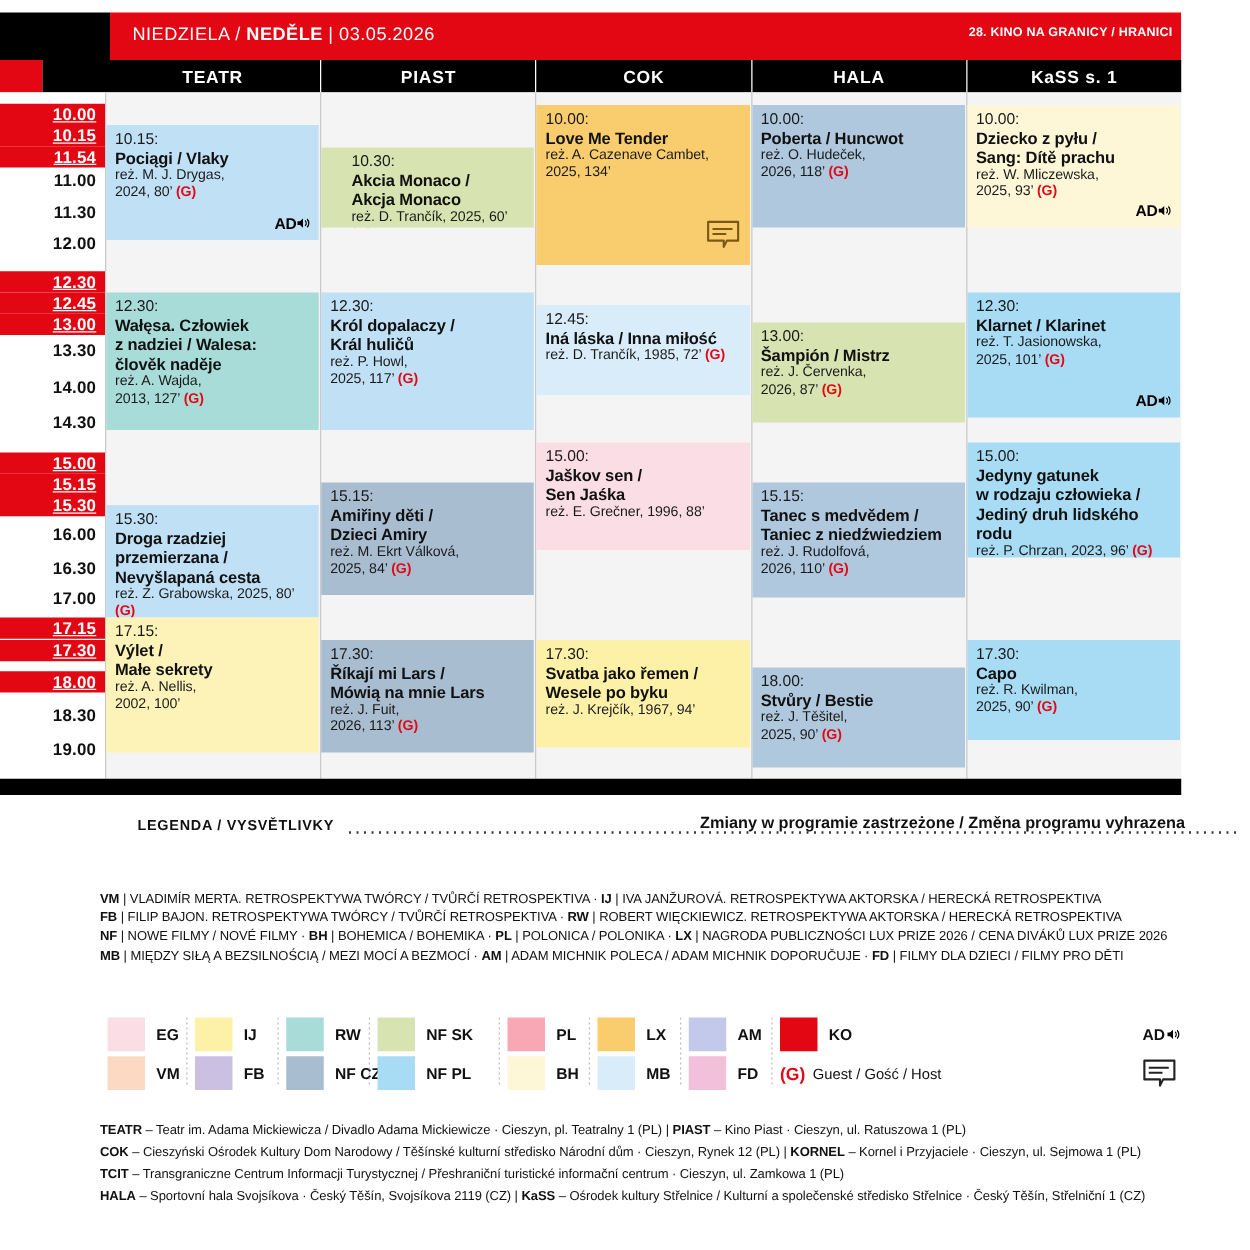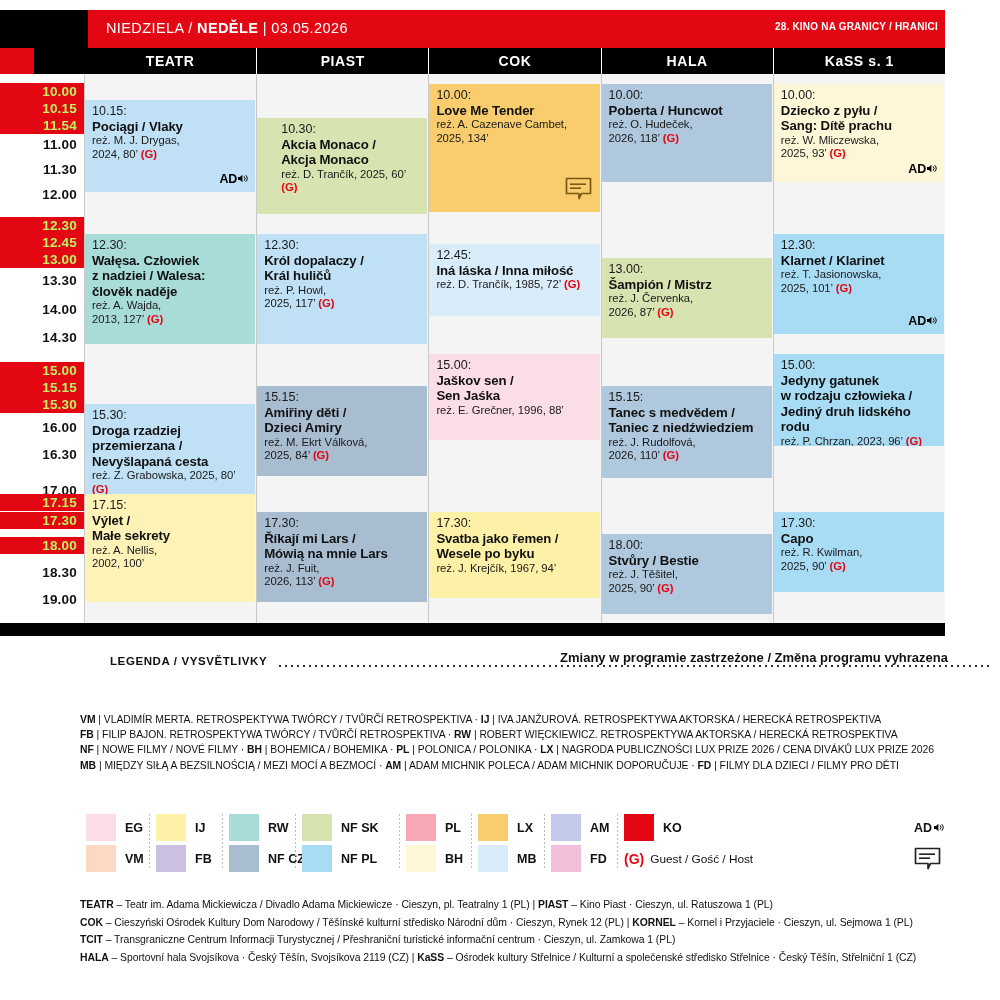--- a/index.html
+++ b/index.html
@@ -47,21 +47,21 @@
   .col-bg.first { border-left: 1px solid #c9c9c9; }
   .timecol-bg { position: absolute; left: 0; top: 0; width: 84px; height: 549px; background: #fff; }
 
   
   .time-lbl {
     position: absolute; left: 0; width: 84px; height: 17px;
     text-align: right; padding-right: 7px;
     font-size: 13.5px; font-weight: 700; color: #111;
     line-height: 17px; letter-spacing: .2px;
   }
-  .time-lbl.hi { background: #e30613; color: #bef264; }
+  .time-lbl.hi { background: #e30613; color: #ffffff; text-decoration: underline; }
 
   
   .ev {
     position: absolute;
     padding: 4px 6px 3px 7px;
     overflow: hidden;
     line-height: 1.18;
   }
   .ev .t { font-size: 12.5px; color: #1a1a1a; }
   .ev .ti { font-size: 13.2px; font-weight: 700; color: #111; letter-spacing: -.1px; }
@@ -172,21 +172,21 @@
         <div class="time-lbl hi" style="top: 160px;">12.45</div>
         <div class="time-lbl hi" style="top: 177px;">13.00</div>
         <div class="time-lbl" style="top: 198px;">13.30</div>
         <div class="time-lbl" style="top: 227px;">14.00</div>
         <div class="time-lbl" style="top: 255px;">14.30</div>
         <div class="time-lbl hi" style="top: 288px;">15.00</div>
         <div class="time-lbl hi" style="top: 305px;">15.15</div>
         <div class="time-lbl hi" style="top: 322px;">15.30</div>
         <div class="time-lbl" style="top: 345px;">16.00</div>
         <div class="time-lbl" style="top: 372px;">16.30</div>
-        <div class="time-lbl" style="top: 408px; padding-left: 28px;">17.00</div>
+        <div class="time-lbl" style="top: 396px; padding-left: 28px;">17.00</div>
         <div class="time-lbl hi" style="top: 420px;">17.15</div>
         <div class="time-lbl hi" style="top: 438px;">17.30</div>
         <div class="time-lbl hi" style="top: 463px;">18.00</div>
         <div class="time-lbl" style="top: 490px;">18.30</div>
         <div class="time-lbl" style="top: 517px;">19.00</div>
       </div>
     <div id="events">
         <div class="ev" style="left: 85px; width: 170.2px; top: 26px; height: 92px; background: rgb(191, 224, 245);">
           <div class="t">10.15:</div>
           <div class="ti">Pociągi / Vlaky</div>
@@ -213,21 +213,21 @@
           <div class="ti">Nevyšlapaná cesta</div>
           <div class="cr">reż. Z. Grabowska, 2025, 80’ <span class="g">(G)</span></div>
         </div>
         <div class="ev" style="left: 85px; width: 170.2px; top: 420px; height: 108px; background: rgb(253, 242, 184);">
           <div class="t">17.15:</div>
           <div class="ti">Výlet /</div>
           <div class="ti">Małe sekrety</div>
           <div class="cr">reż. A. Nellis,</div>
           <div class="cr">2002, 100’</div>
         </div>
-        <div class="ev" style="left: 257.2px; width: 170.2px; top: 44px; height: 96px; background: rgb(215, 227, 176); padding-left: 24px;">
+        <div class="ev" style="left: 257.2px; width: 170.2px; top: 44px; height: 64px; background: rgb(215, 227, 176); padding-left: 24px;">
           <div class="t">10.30:</div>
           <div class="ti">Akcia Monaco /</div>
           <div class="ti">Akcja Monaco</div>
           <div class="cr">reż. D. Trančík, 2025, 60’ <span class="g">(G)</span></div>
         </div>
         <div class="ev" style="left: 257.2px; width: 170.2px; top: 160px; height: 110px; background: rgb(191, 224, 245);">
           <div class="t">12.30:</div>
           <div class="ti">Król dopalaczy /</div>
           <div class="ti">Král huličů</div>
           <div class="cr">reż. P. Howl,</div>

